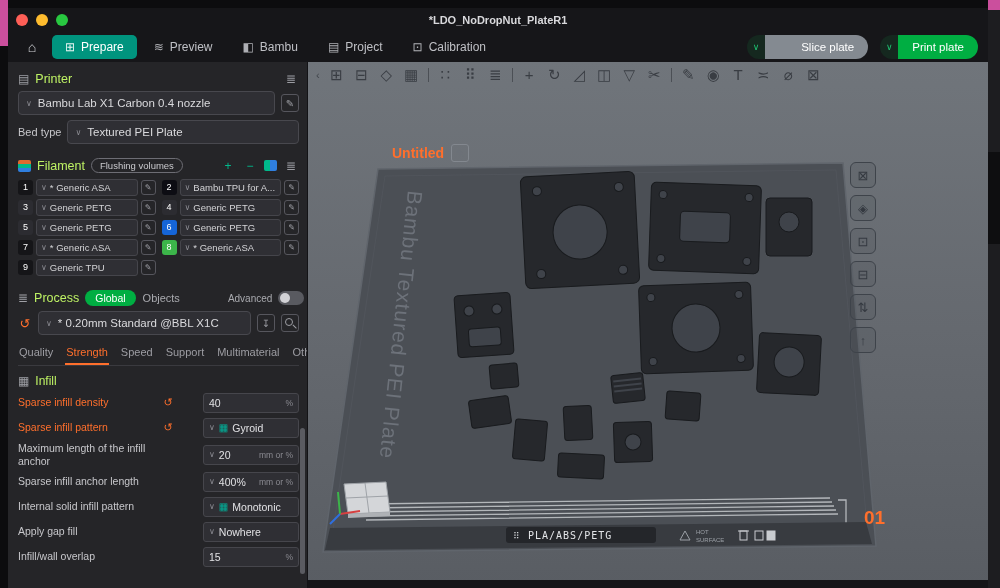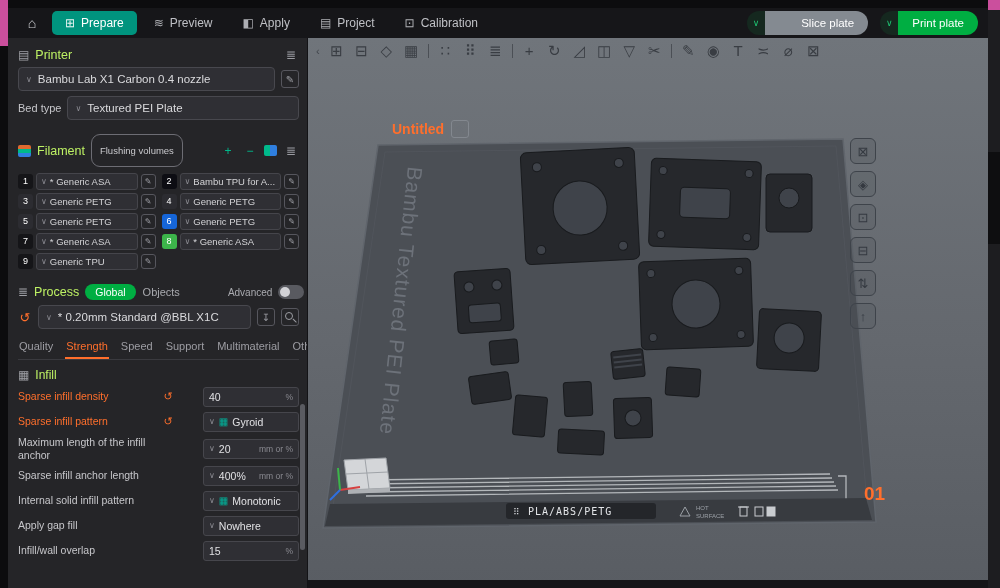--- a/index.html
+++ b/index.html
@@ -46,21 +46,21 @@
   .spacer{flex:1;}
   .mini-icon{color:#9b9ca2;font-size:12px;width:16px;text-align:center;}
   .mini-icon.teal{color:#00b98b;}
   .select{height:24px;background:#2f2f34;border:1px solid #48484e;border-radius:4px;display:flex;align-items:center;gap:6px;padding:0 7px;color:#dadadd;font-size:11.5px;overflow:hidden;white-space:nowrap;}
   .chev{color:#8b8b92;font-size:8px;flex:none;}
   .edit-box{width:18px;height:18px;flex:none;border:1px solid #56565d;border-radius:3px;display:flex;align-items:center;justify-content:center;color:#9c9da3;font-size:10px;}
   .row{display:flex;align-items:center;gap:6px;margin:5px 0;}
   .lbl{font-size:11px;color:#c6c6ca;flex:none;}
   .grow{flex:1;min-width:0;}
 
-  .pill{border:1px solid #6d6d74;border-radius:9px;padding:10px 8px;font-size:9.5px;color:#c9c9cd;flex:none;}
+  .pill{border:1px solid #6d6d74;border-radius:9px;padding:1px 8px;font-size:9.5px;color:#c9c9cd;flex:none;}
   .ams-ic{width:13px;height:11px;border-radius:2px;background:linear-gradient(90deg,#00b98b 50%,#2f7fe0 50%);flex:none;}
   .fil-glyph{width:13px;height:12px;border-radius:2px;background:linear-gradient(180deg,#e06a2f 33%,#00b98b 33%,#00b98b 66%,#2f7fe0 66%);flex:none;}
 
   .fil-grid{display:grid;grid-template-columns:1fr 1fr;column-gap:6px;row-gap:2px;margin-top:2px;}
   .fil-cell{display:flex;align-items:center;gap:3px;height:18px;}
   .fil-badge{width:15px;height:15px;border-radius:3px;color:#fff;font-size:9px;display:flex;align-items:center;justify-content:center;flex:none;}
   .mini-select{flex:1;min-width:0;height:17px;background:#2f2f34;border:1px solid #45454b;border-radius:3px;display:flex;align-items:center;gap:3px;padding:0 4px;font-size:9.5px;color:#d4d4d7;overflow:hidden;white-space:nowrap;}
   .edit-box.sm{width:15px;height:15px;font-size:8px;}
 
   .pill-green{background:#00ae42;color:#fff;border-radius:9px;padding:2px 10px;font-size:10.5px;flex:none;}
@@ -105,35 +105,43 @@
 </head>
 <body>
 
 <div class="deco-right-strip"></div>
 <div class="deco-right-block"></div>
 <div class="deco-pink-right"></div>
 <div class="deco-pink-left"></div>
 
 <div class="window">
 
+  <div class="titlebar">
+    <div class="traffic">
+      <span class="dot red"></span>
+      <span class="dot yellow"></span>
+      <span class="dot green"></span>
+    </div>
+    <span class="win-title">*LDO_NoDropNut_PlateR1</span>
+  </div>
 
   <div class="navbar">
     <span class="nav-home">⌂</span>
     <div style="display:flex;gap:4px;">
         <div class="nav-tab active">
           <span class="nav-ic">⊞</span>
           <span>Prepare</span>
         </div>
         <div class="nav-tab">
           <span class="nav-ic">≋</span>
           <span>Preview</span>
         </div>
         <div class="nav-tab">
           <span class="nav-ic">◧</span>
-          <span>Apply</span>
+          <span>Bambu</span>
         </div>
         <div class="nav-tab">
           <span class="nav-ic">▤</span>
           <span>Project</span>
         </div>
         <div class="nav-tab">
           <span class="nav-ic">⊡</span>
           <span>Calibration</span>
         </div>
       </div>

